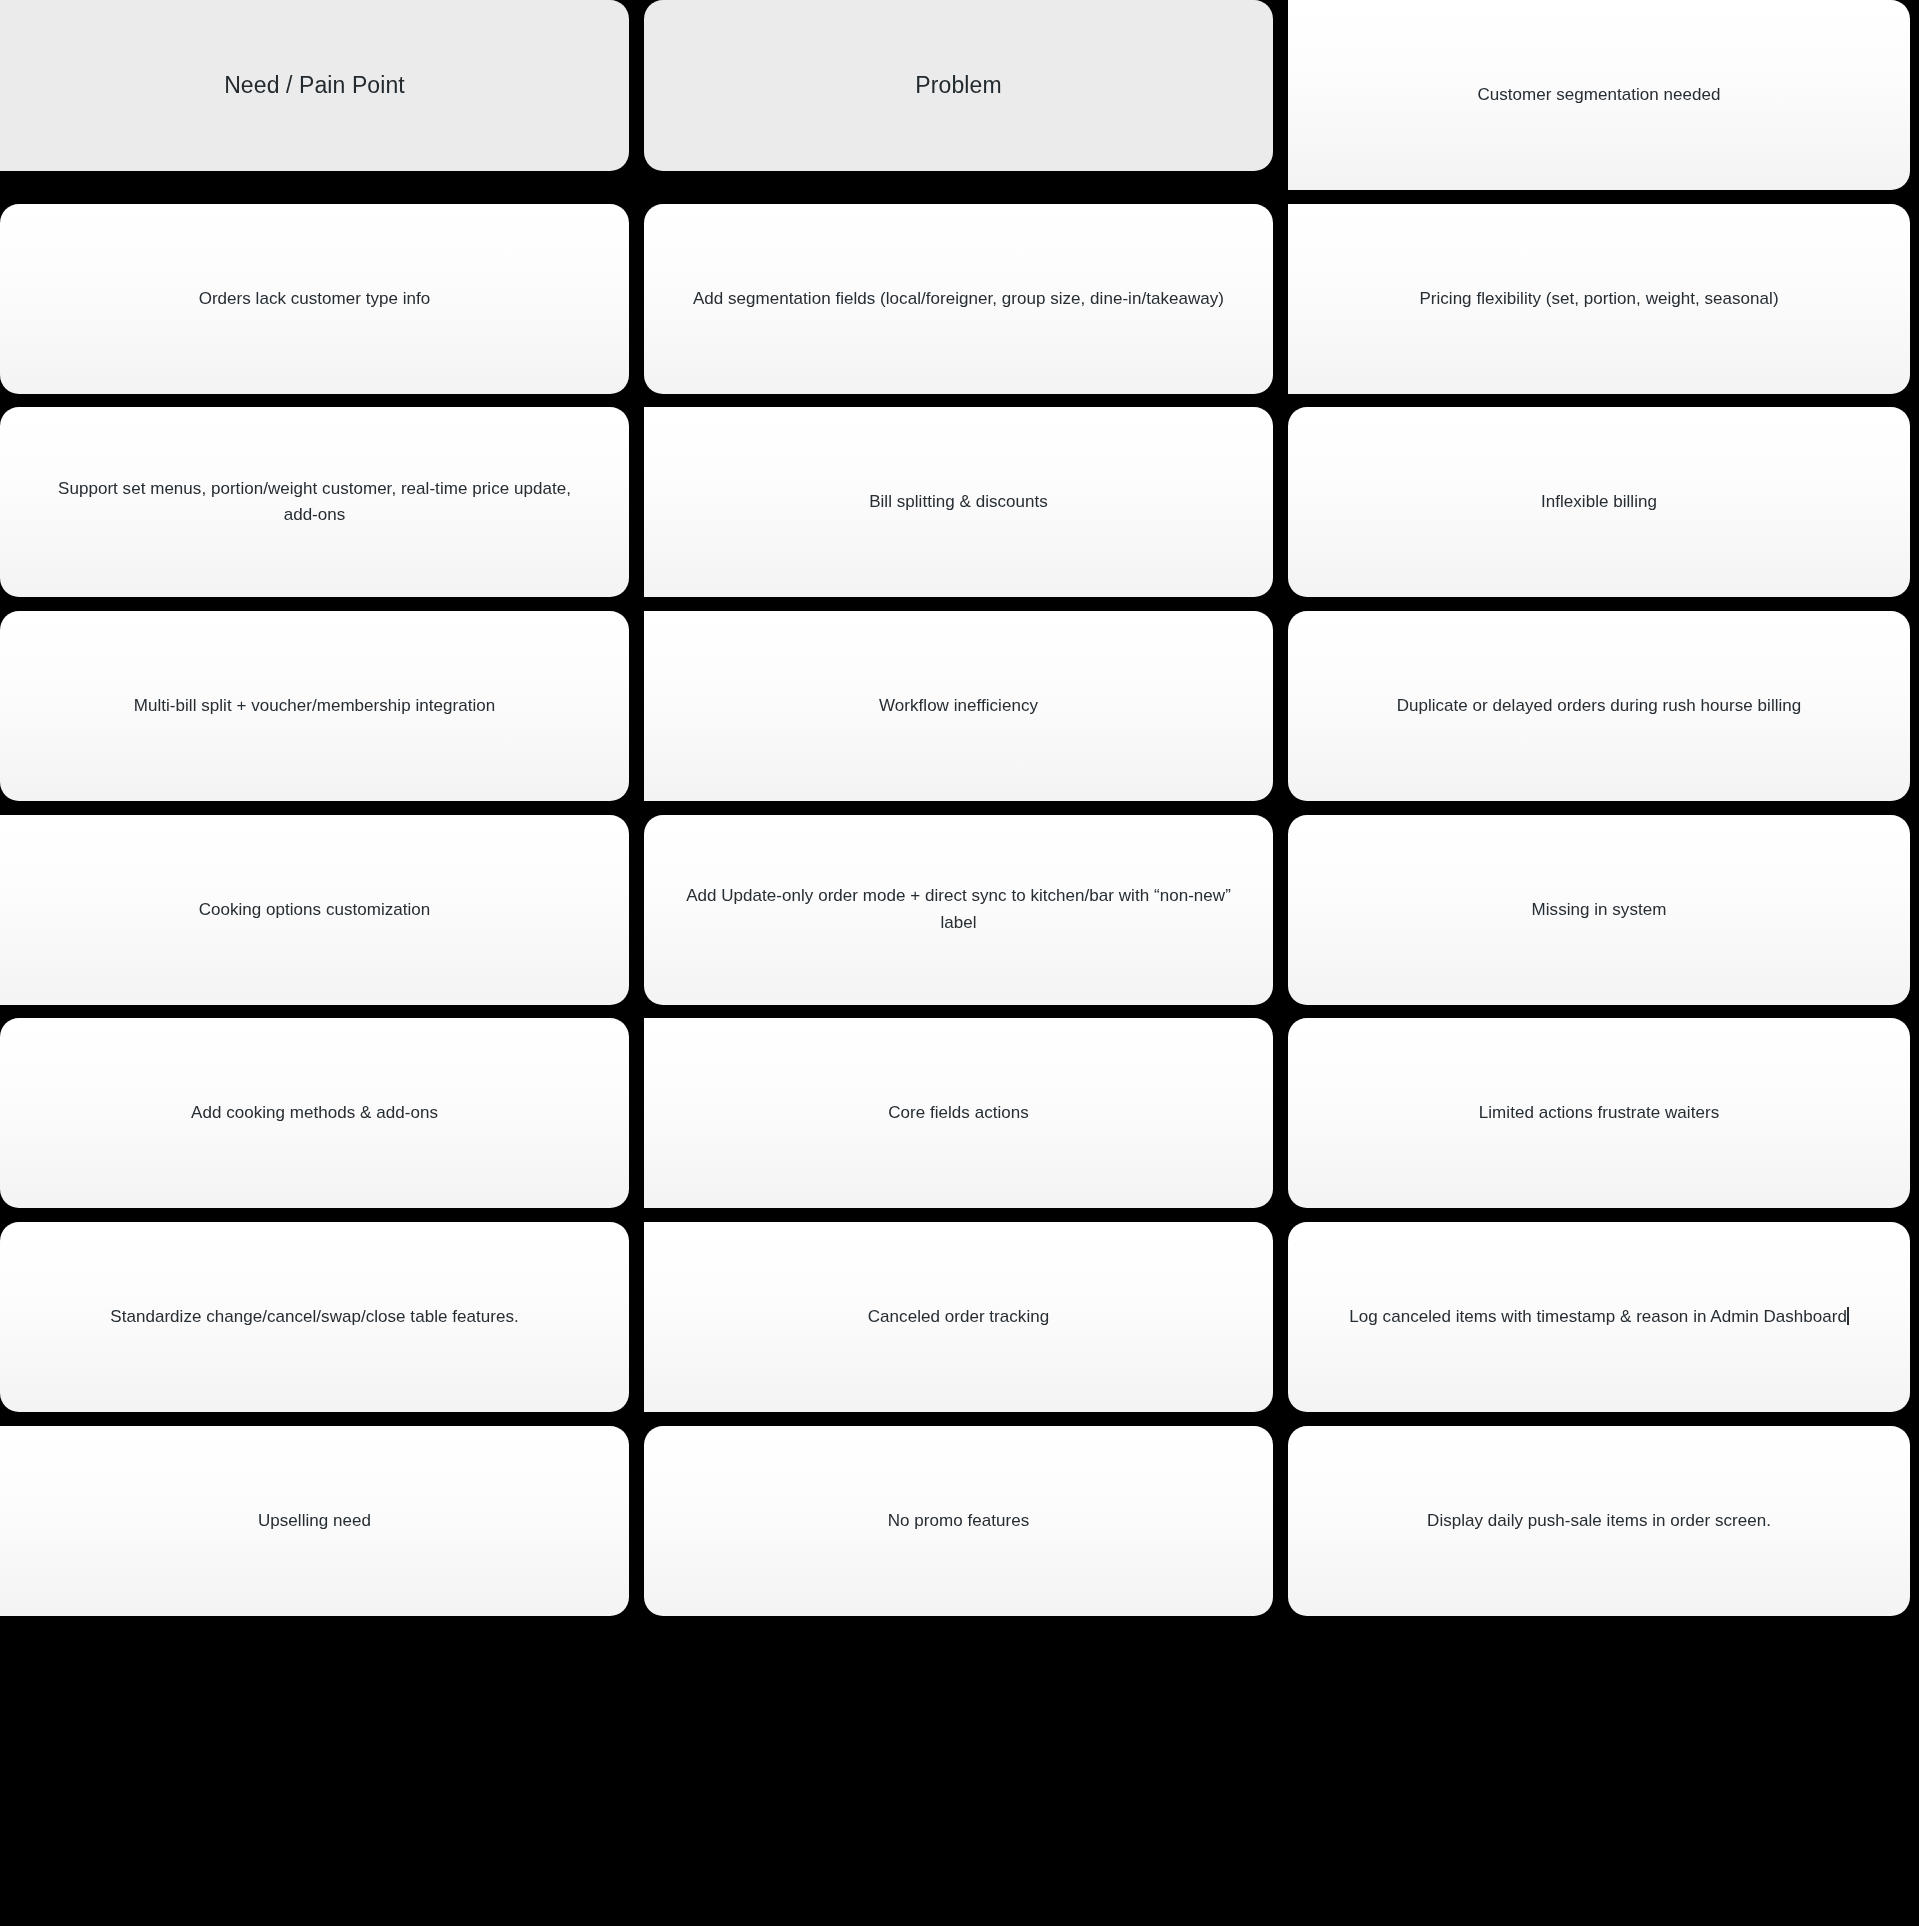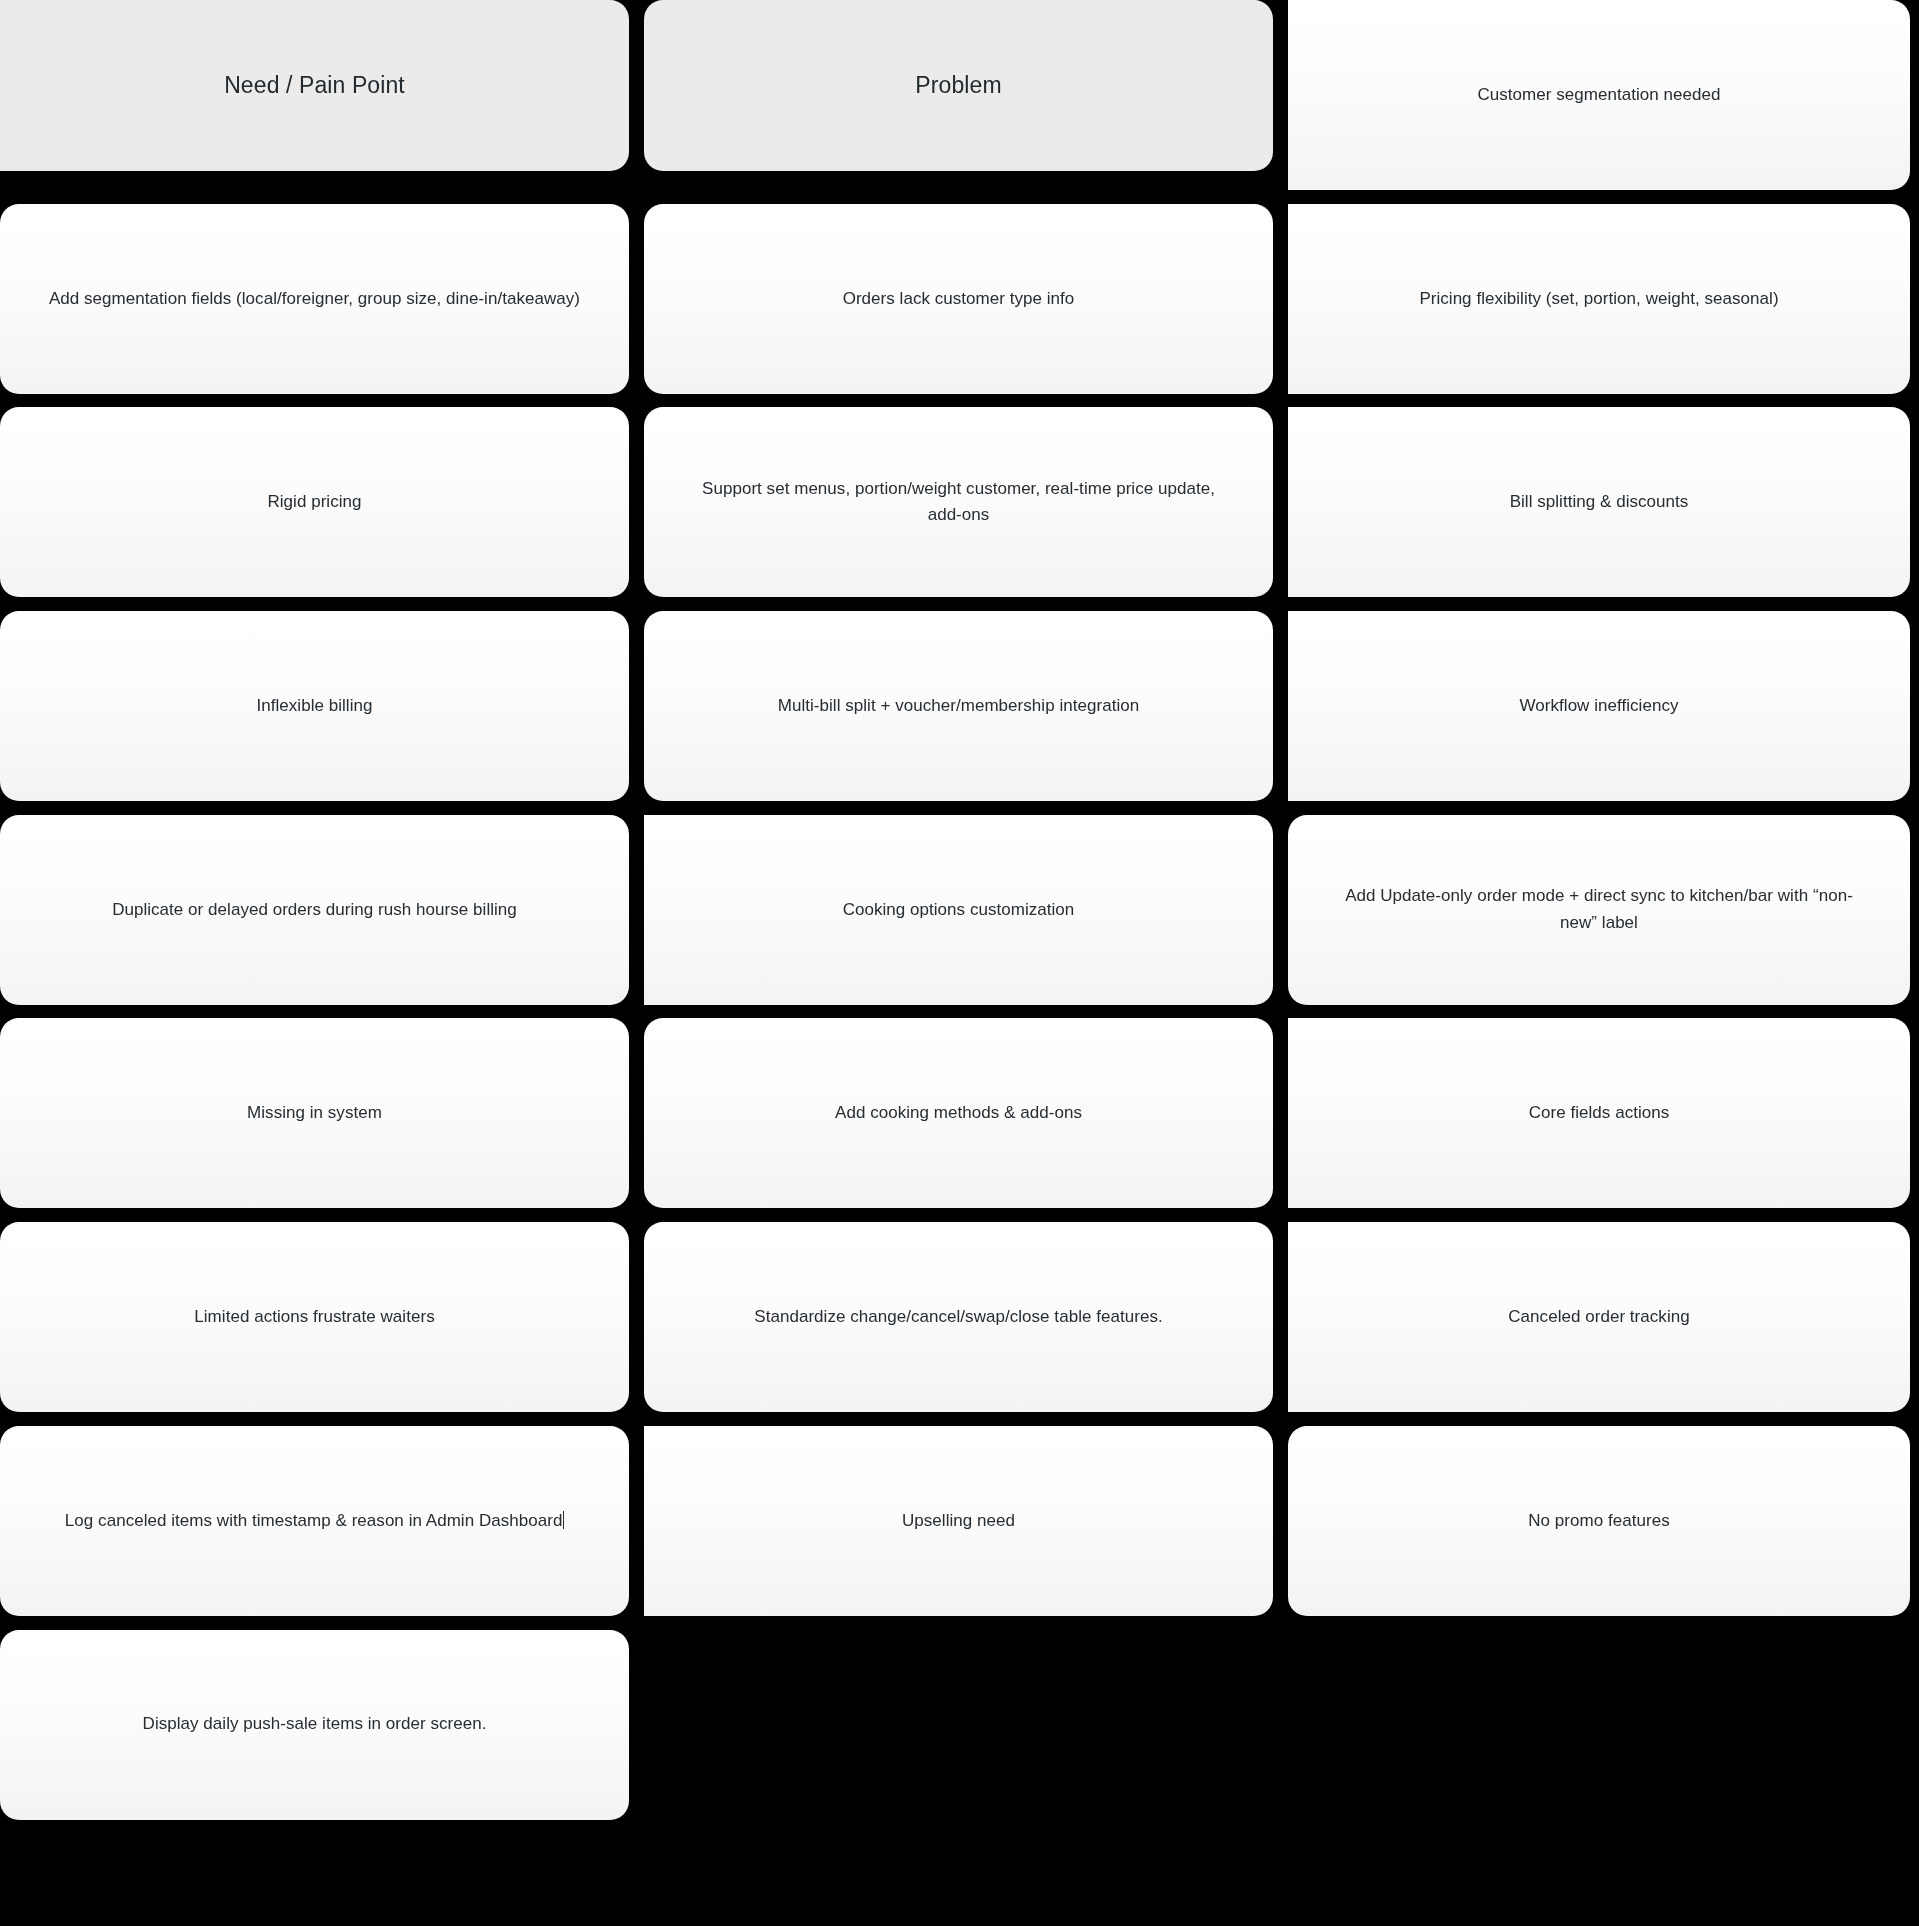--- a/index.html
+++ b/index.html
@@ -104,31 +104,28 @@
       <span class="htext">Need / Pain Point</span>
     </div>
     <div class="hcell">
       <span class="htext">Problem</span>
     </div>
 
     <div class="cell col1">
       <span class="ctext">Customer segmentation needed</span>
     </div>
     <div class="cell">
-      <span class="ctext">Add segmentation fields (local/foreigner, group size, dine-in/takeaway)</span>
+      <span class="ctext">Orders lack customer type info</span>
     </div>
     <div class="cell">
-      <span class="ctext">Orders lack customer type info</span>
+      <span class="ctext">Add segmentation fields (local/foreigner, group size, dine-in/takeaway)</span>
     </div>
 
     <div class="cell col1">
       <span class="ctext">Pricing flexibility (set, portion, weight, seasonal)</span>
-    </div>
-    <div class="cell">
-      <span class="ctext">Rigid pricing</span>
     </div>
     <div class="cell">
       <span class="ctext">Support set menus, portion/weight customer, real-time price update, add-ons</span>
     </div>
 
     <div class="cell col1">
       <span class="ctext">Bill splitting &amp; discounts</span>
     </div>
     <div class="cell">
       <span class="ctext">Inflexible billing</span>

